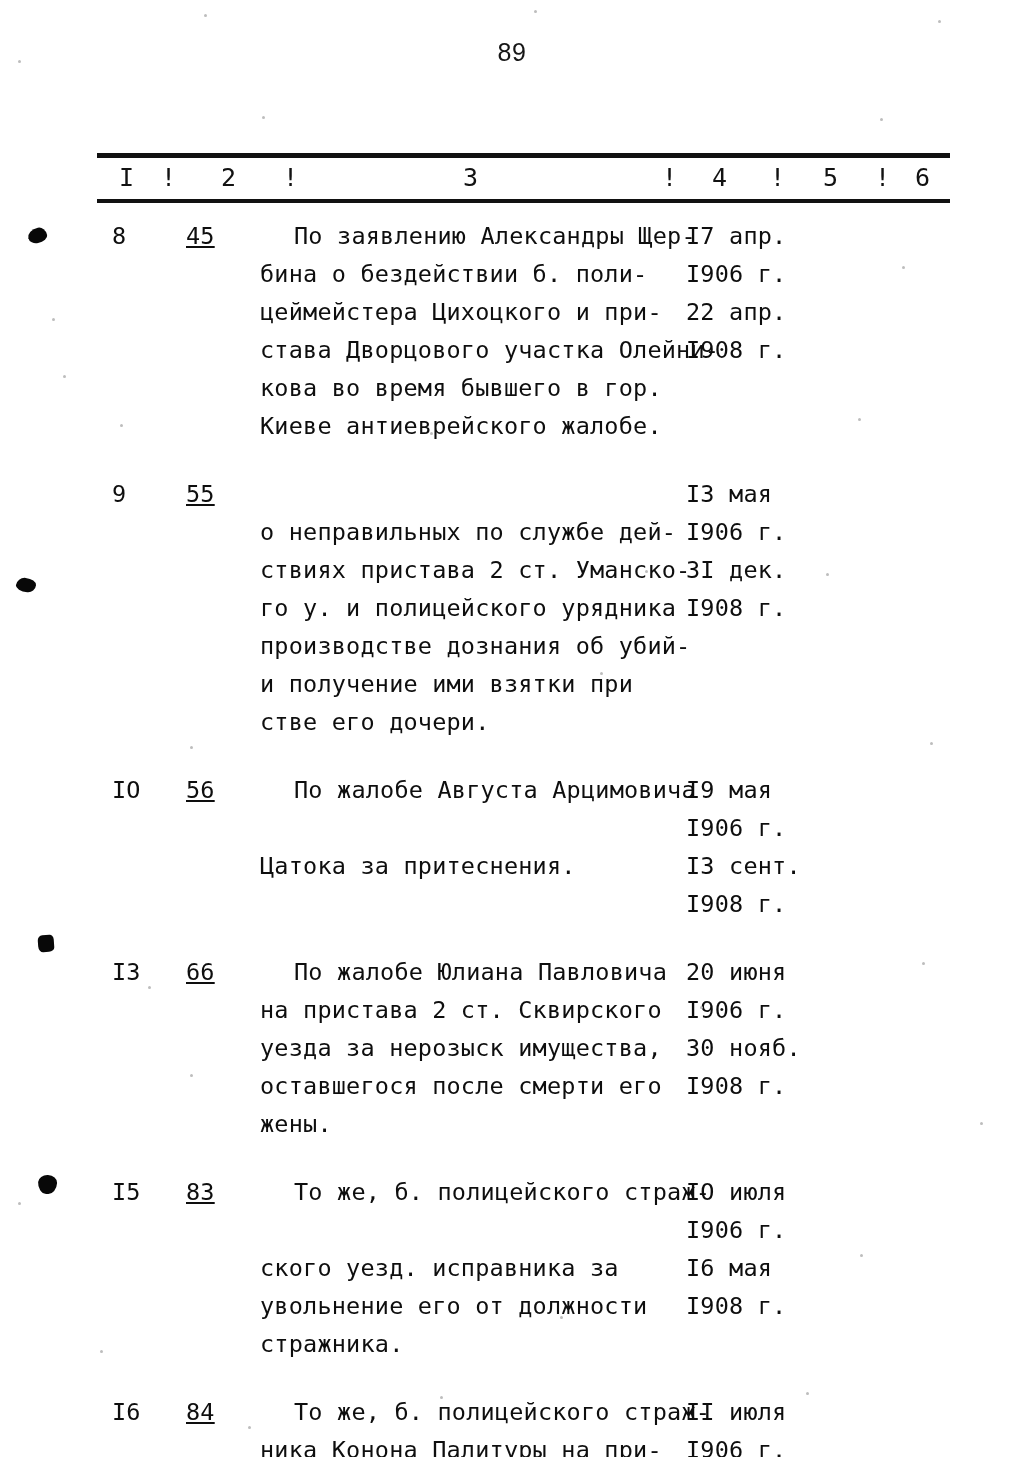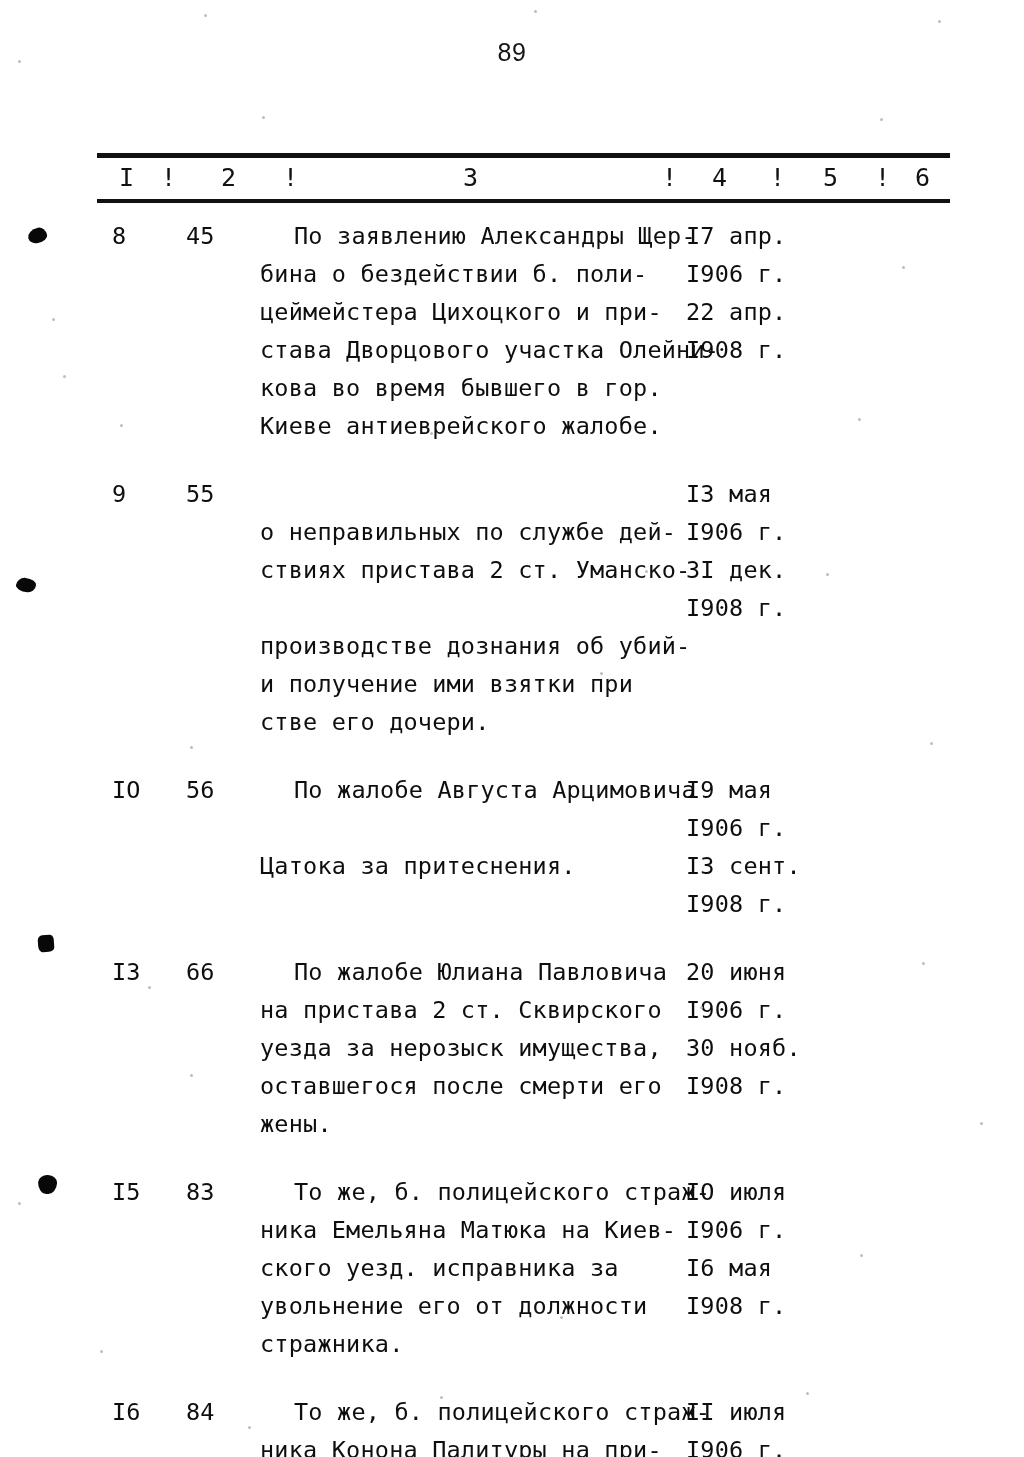--- a/index.html
+++ b/index.html
@@ -93,21 +93,21 @@
   .col-body,
   .col-date {
     position: absolute;
     top: 0;
     font-size: 23.5px;
     letter-spacing: 0.2px;
     color: #0e0e0e;
     white-space: pre;
   }
   .col-num  { left: 112px; }
-  .col-case { left: 186px; }
+  .col-case { left: 186px; text-decoration: underline; }
   .col-body { left: 260px; }
   .col-date { left: 686px; text-align: center; }
 
   
   .col-body.indent { left: 294px; }
 
   
   .col-body.wide   { left: 260px; }
 
   
@@ -209,20 +209,21 @@
         </div>
         <div class="entry-line">
           <span class="col-body">о неправильных по службе дей-</span>
           <span class="col-date">I906 г.</span>
         </div>
         <div class="entry-line">
           <span class="col-body wide">ствиях пристава 2 ст. Уманско-</span>
           <span class="col-date">3I дек.</span>
         </div>
         <div class="entry-line">
+          <span class="col-body">го у. и полицейского урядника</span>
           <span class="col-date">I908 г.</span>
         </div>
         <div class="entry-line">
           <span class="col-body wide">производстве дознания об убий-</span>
         </div>
         <div class="entry-line">
           <span class="col-body">и получение ими взятки при</span>
         </div>
         <div class="entry-line">
           <span class="col-body">стве его дочери.</span>
@@ -270,21 +271,20 @@
         </div>
       </div>
       <div class="entry">
         <div class="entry-line">
           <span class="col-num">I5</span>
           <span class="col-case">83</span>
           <span class="col-body indent">То же, б. полицейского страж-</span>
           <span class="col-date">IO июля</span>
         </div>
         <div class="entry-line">
-          <span class="col-body">ника Емельяна Матюка на Киев-</span>
           <span class="col-date">I906 г.</span>
         </div>
         <div class="entry-line">
           <span class="col-body">ского уезд. исправника за</span>
           <span class="col-date">I6 мая</span>
         </div>
         <div class="entry-line">
           <span class="col-body">увольнение его от должности</span>
           <span class="col-date">I908 г.</span>
         </div>

